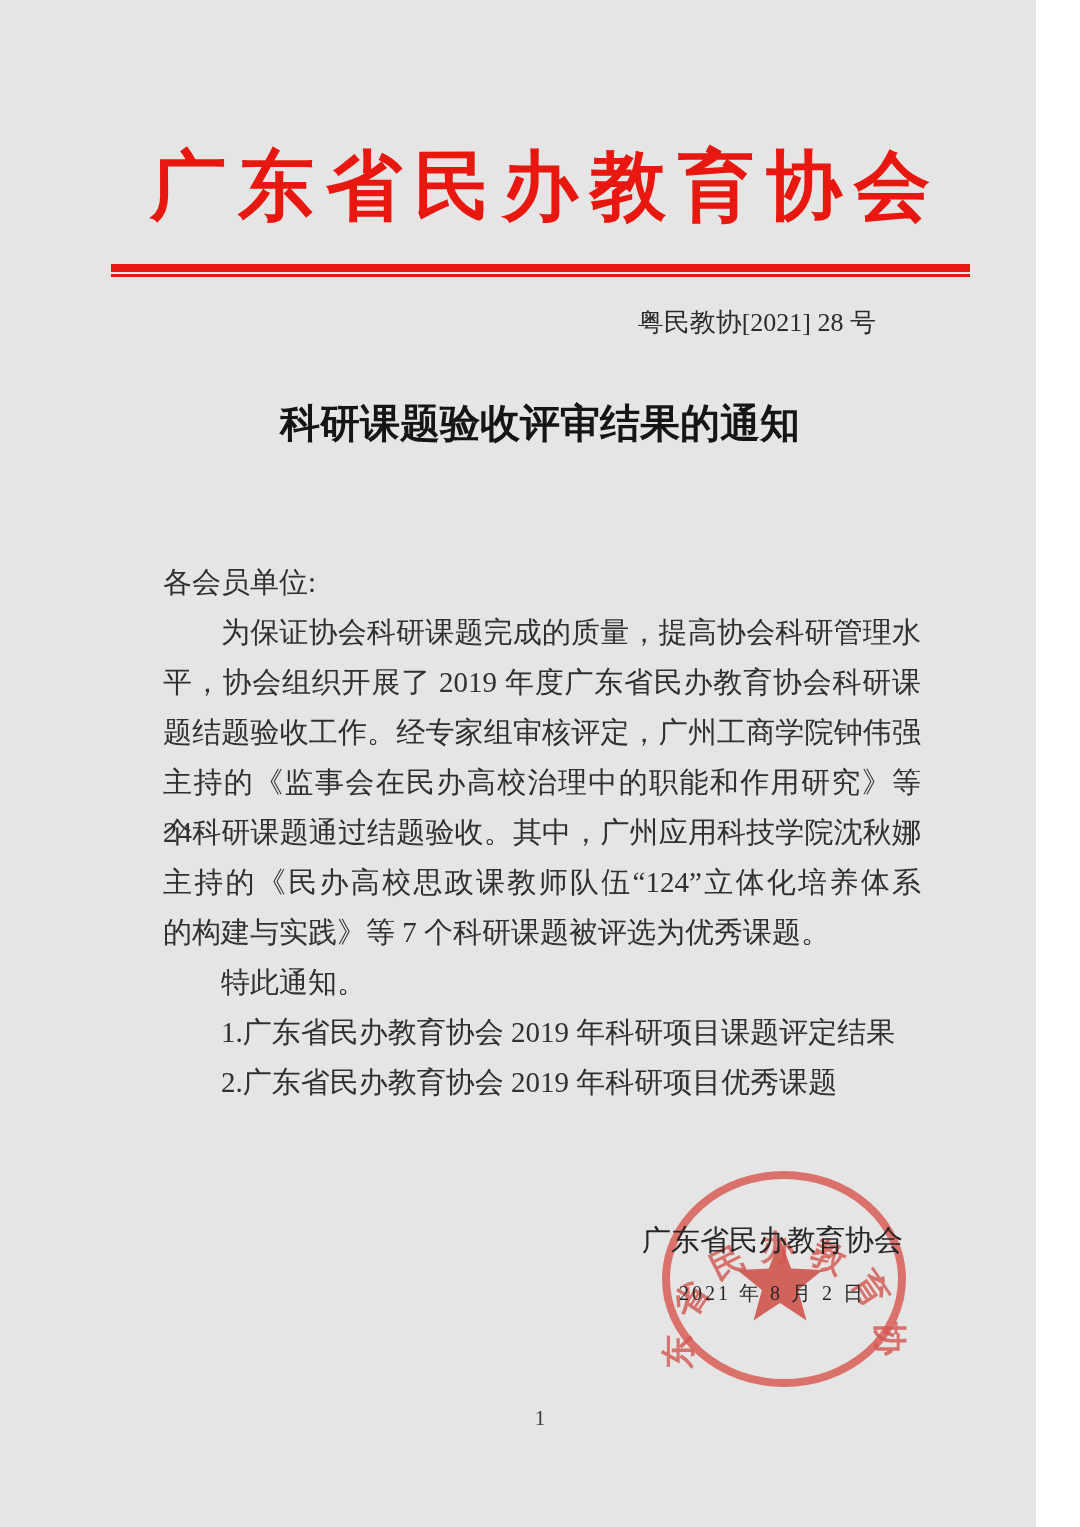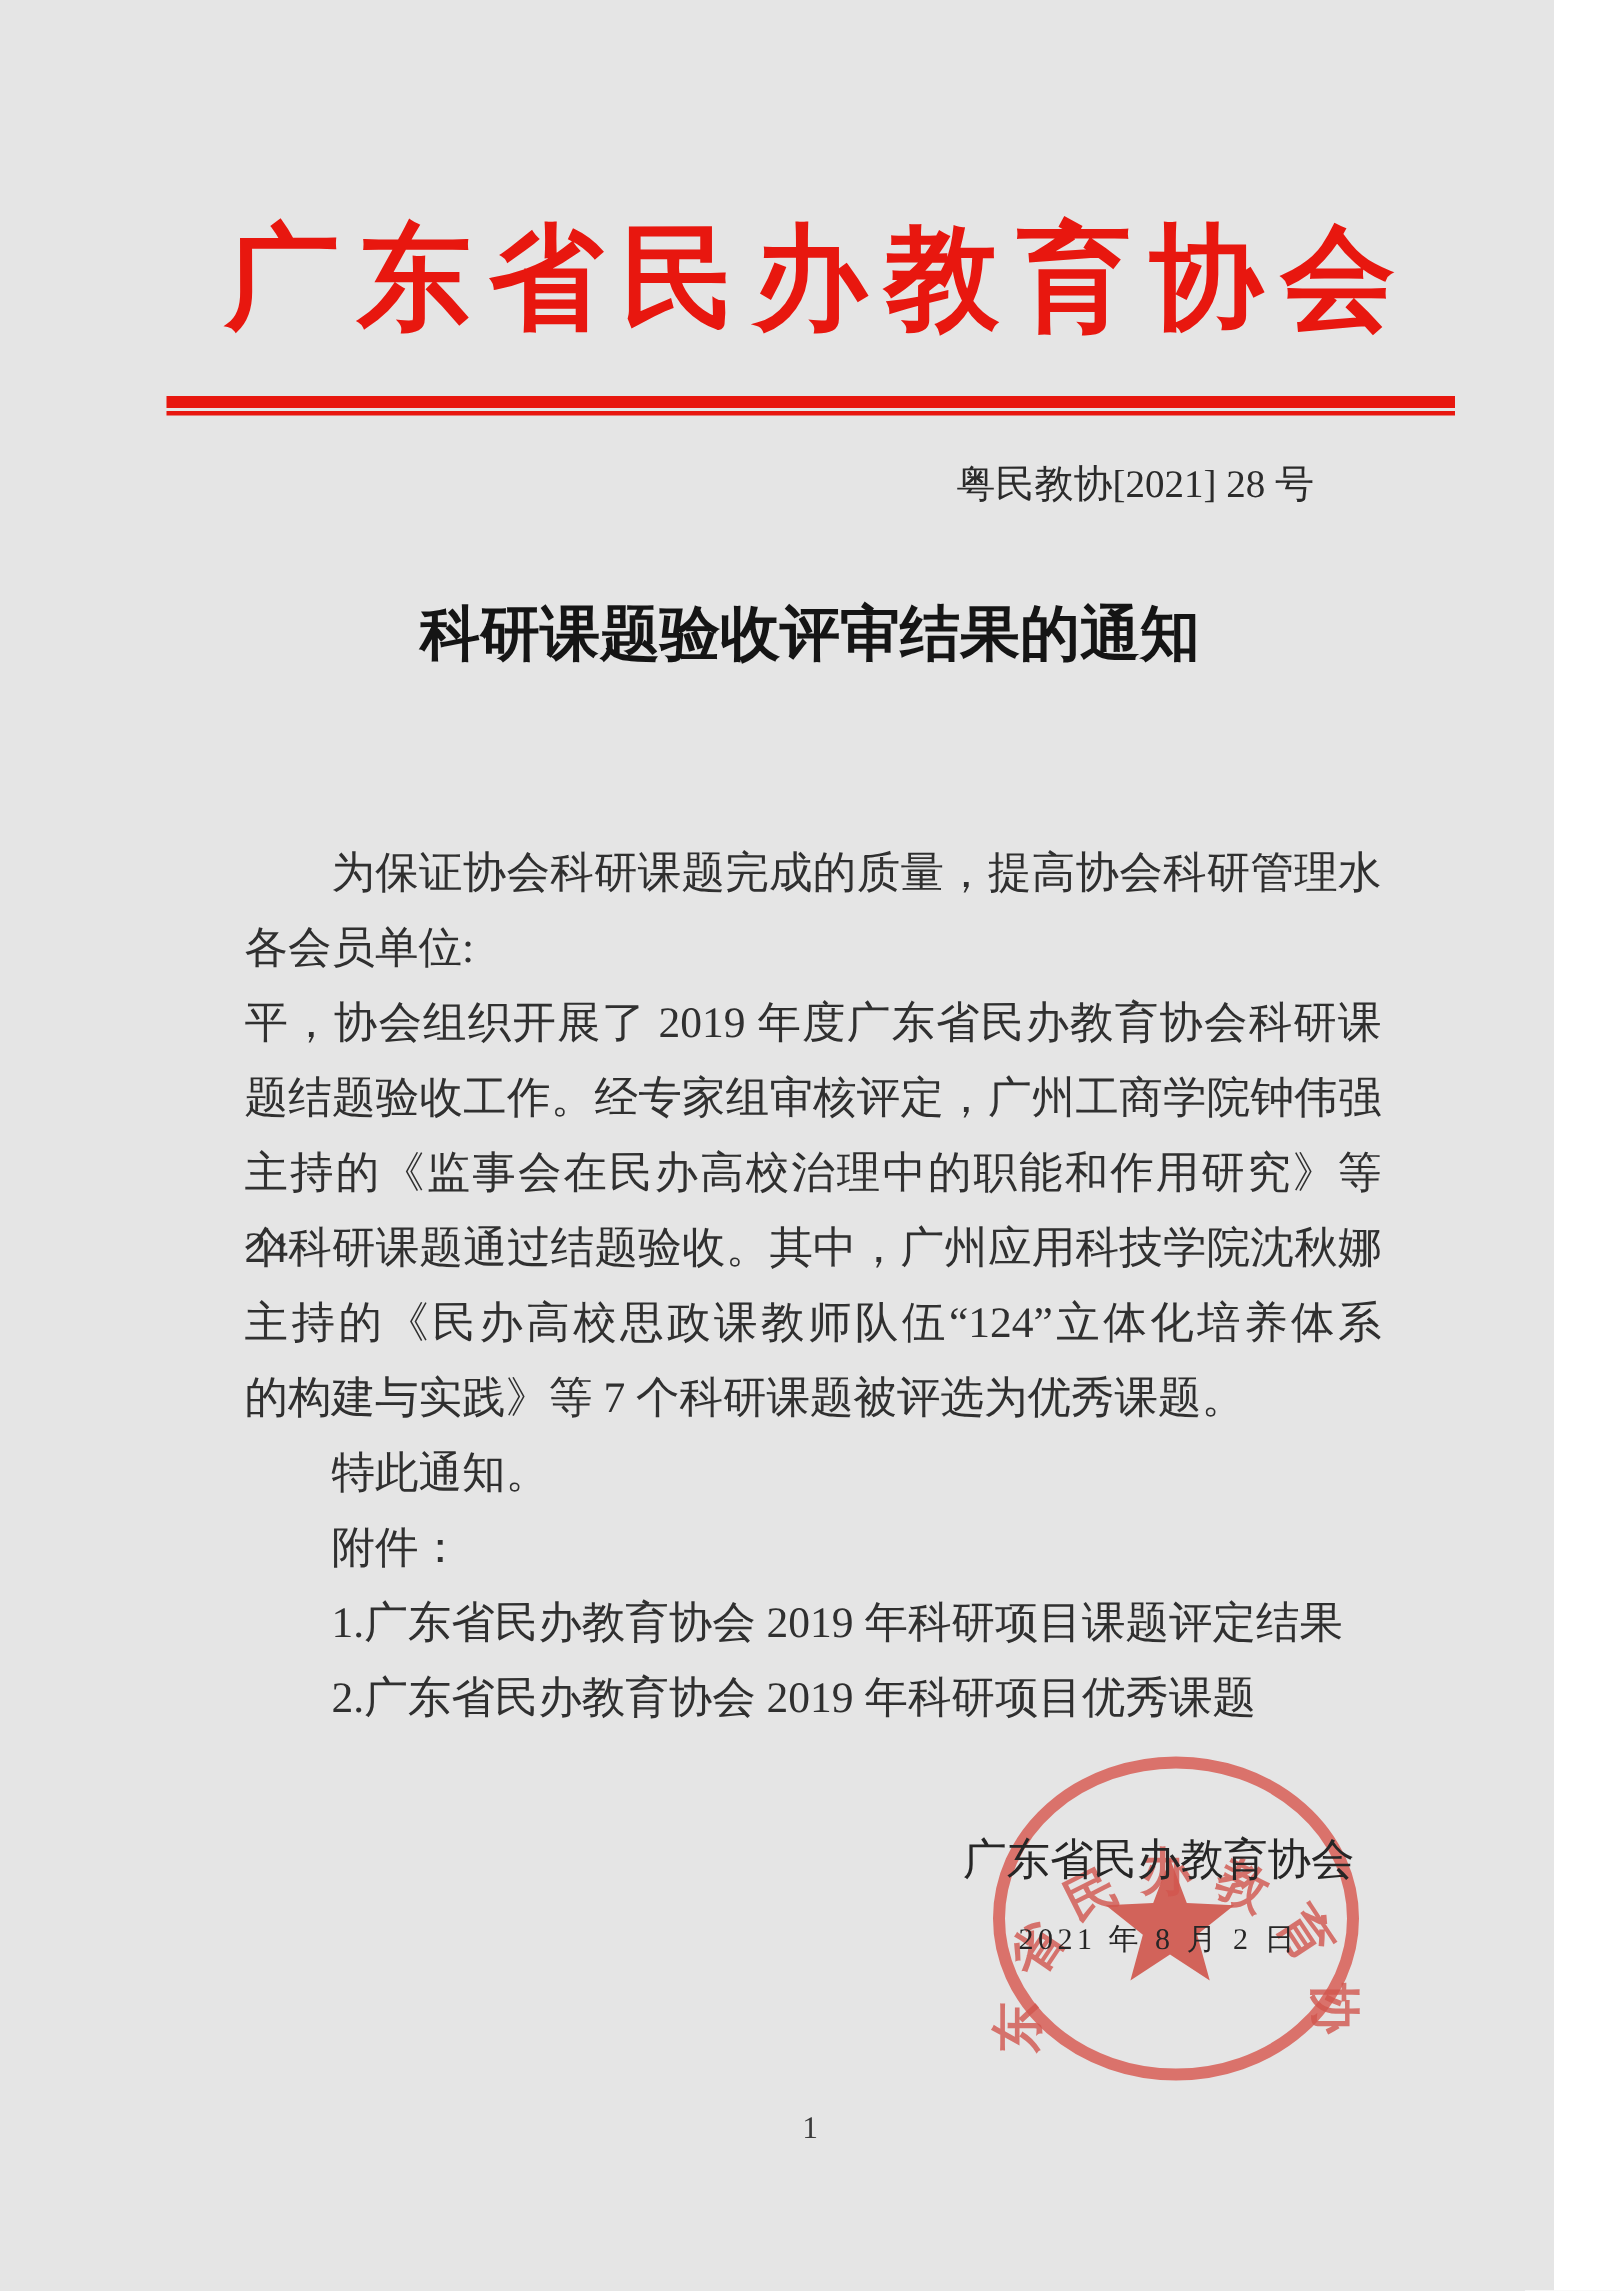--- a/index.html
+++ b/index.html
@@ -79,30 +79,29 @@
     <div class="rule-thin"></div>
   </div>
 
   <div class="doc-number">粤民教协[2021] 28 号</div>
 
   <div class="doc-title">
     <div>科研课题验收评审结果的通知</div>
   </div>
 
   <div class="body-block">
+    <div class="line">各会员单位:</div>
     <div class="line indent stretch">为保证协会科研课题完成的质量，提高协会科研管理水</div>
-    <div class="line">各会员单位:</div>
     <div class="line stretch">平，协会组织开展了 2019 年度广东省民办教育协会科研课</div>
     <div class="line stretch">题结题验收工作。经专家组审核评定，广州工商学院钟伟强</div>
     <div class="line stretch">主持的《监事会在民办高校治理中的职能和作用研究》等 24</div>
     <div class="line stretch">个科研课题通过结题验收。其中，广州应用科技学院沈秋娜</div>
     <div class="line stretch">主持的《民办高校思政课教师队伍“124”立体化培养体系</div>
     <div class="line">的构建与实践》等 7 个科研课题被评选为优秀课题。</div>
     <div class="line indent">特此通知。</div>
-    <div class="line indent">附件：</div>
     <div class="line indent">1.广东省民办教育协会 2019 年科研项目课题评定结果</div>
     <div class="line indent">2.广东省民办教育协会 2019 年科研项目优秀课题</div>
   </div>
 
   <svg class="seal" width="260" height="240" viewBox="0 0 260 240">
     <defs>
       <path id="sealArc" d="M 36.1 190.4 A 94 86 0 1 1 223.9 190.4" fill="none"></path>
     </defs>
     <ellipse cx="130" cy="120" rx="118" ry="104" fill="none" stroke="#d5453c" stroke-width="8" stroke-opacity="0.82"></ellipse>
     <path d="M126 80 L137.2 109.6 L168.8 111.1 L144.1 130.9 L152.5 161.4 L126 144 L99.6 161.4 L107.9 130.9 L83.2 111.1 L114.8 109.6 Z" fill="#cb372c" fill-opacity="0.85"></path>

